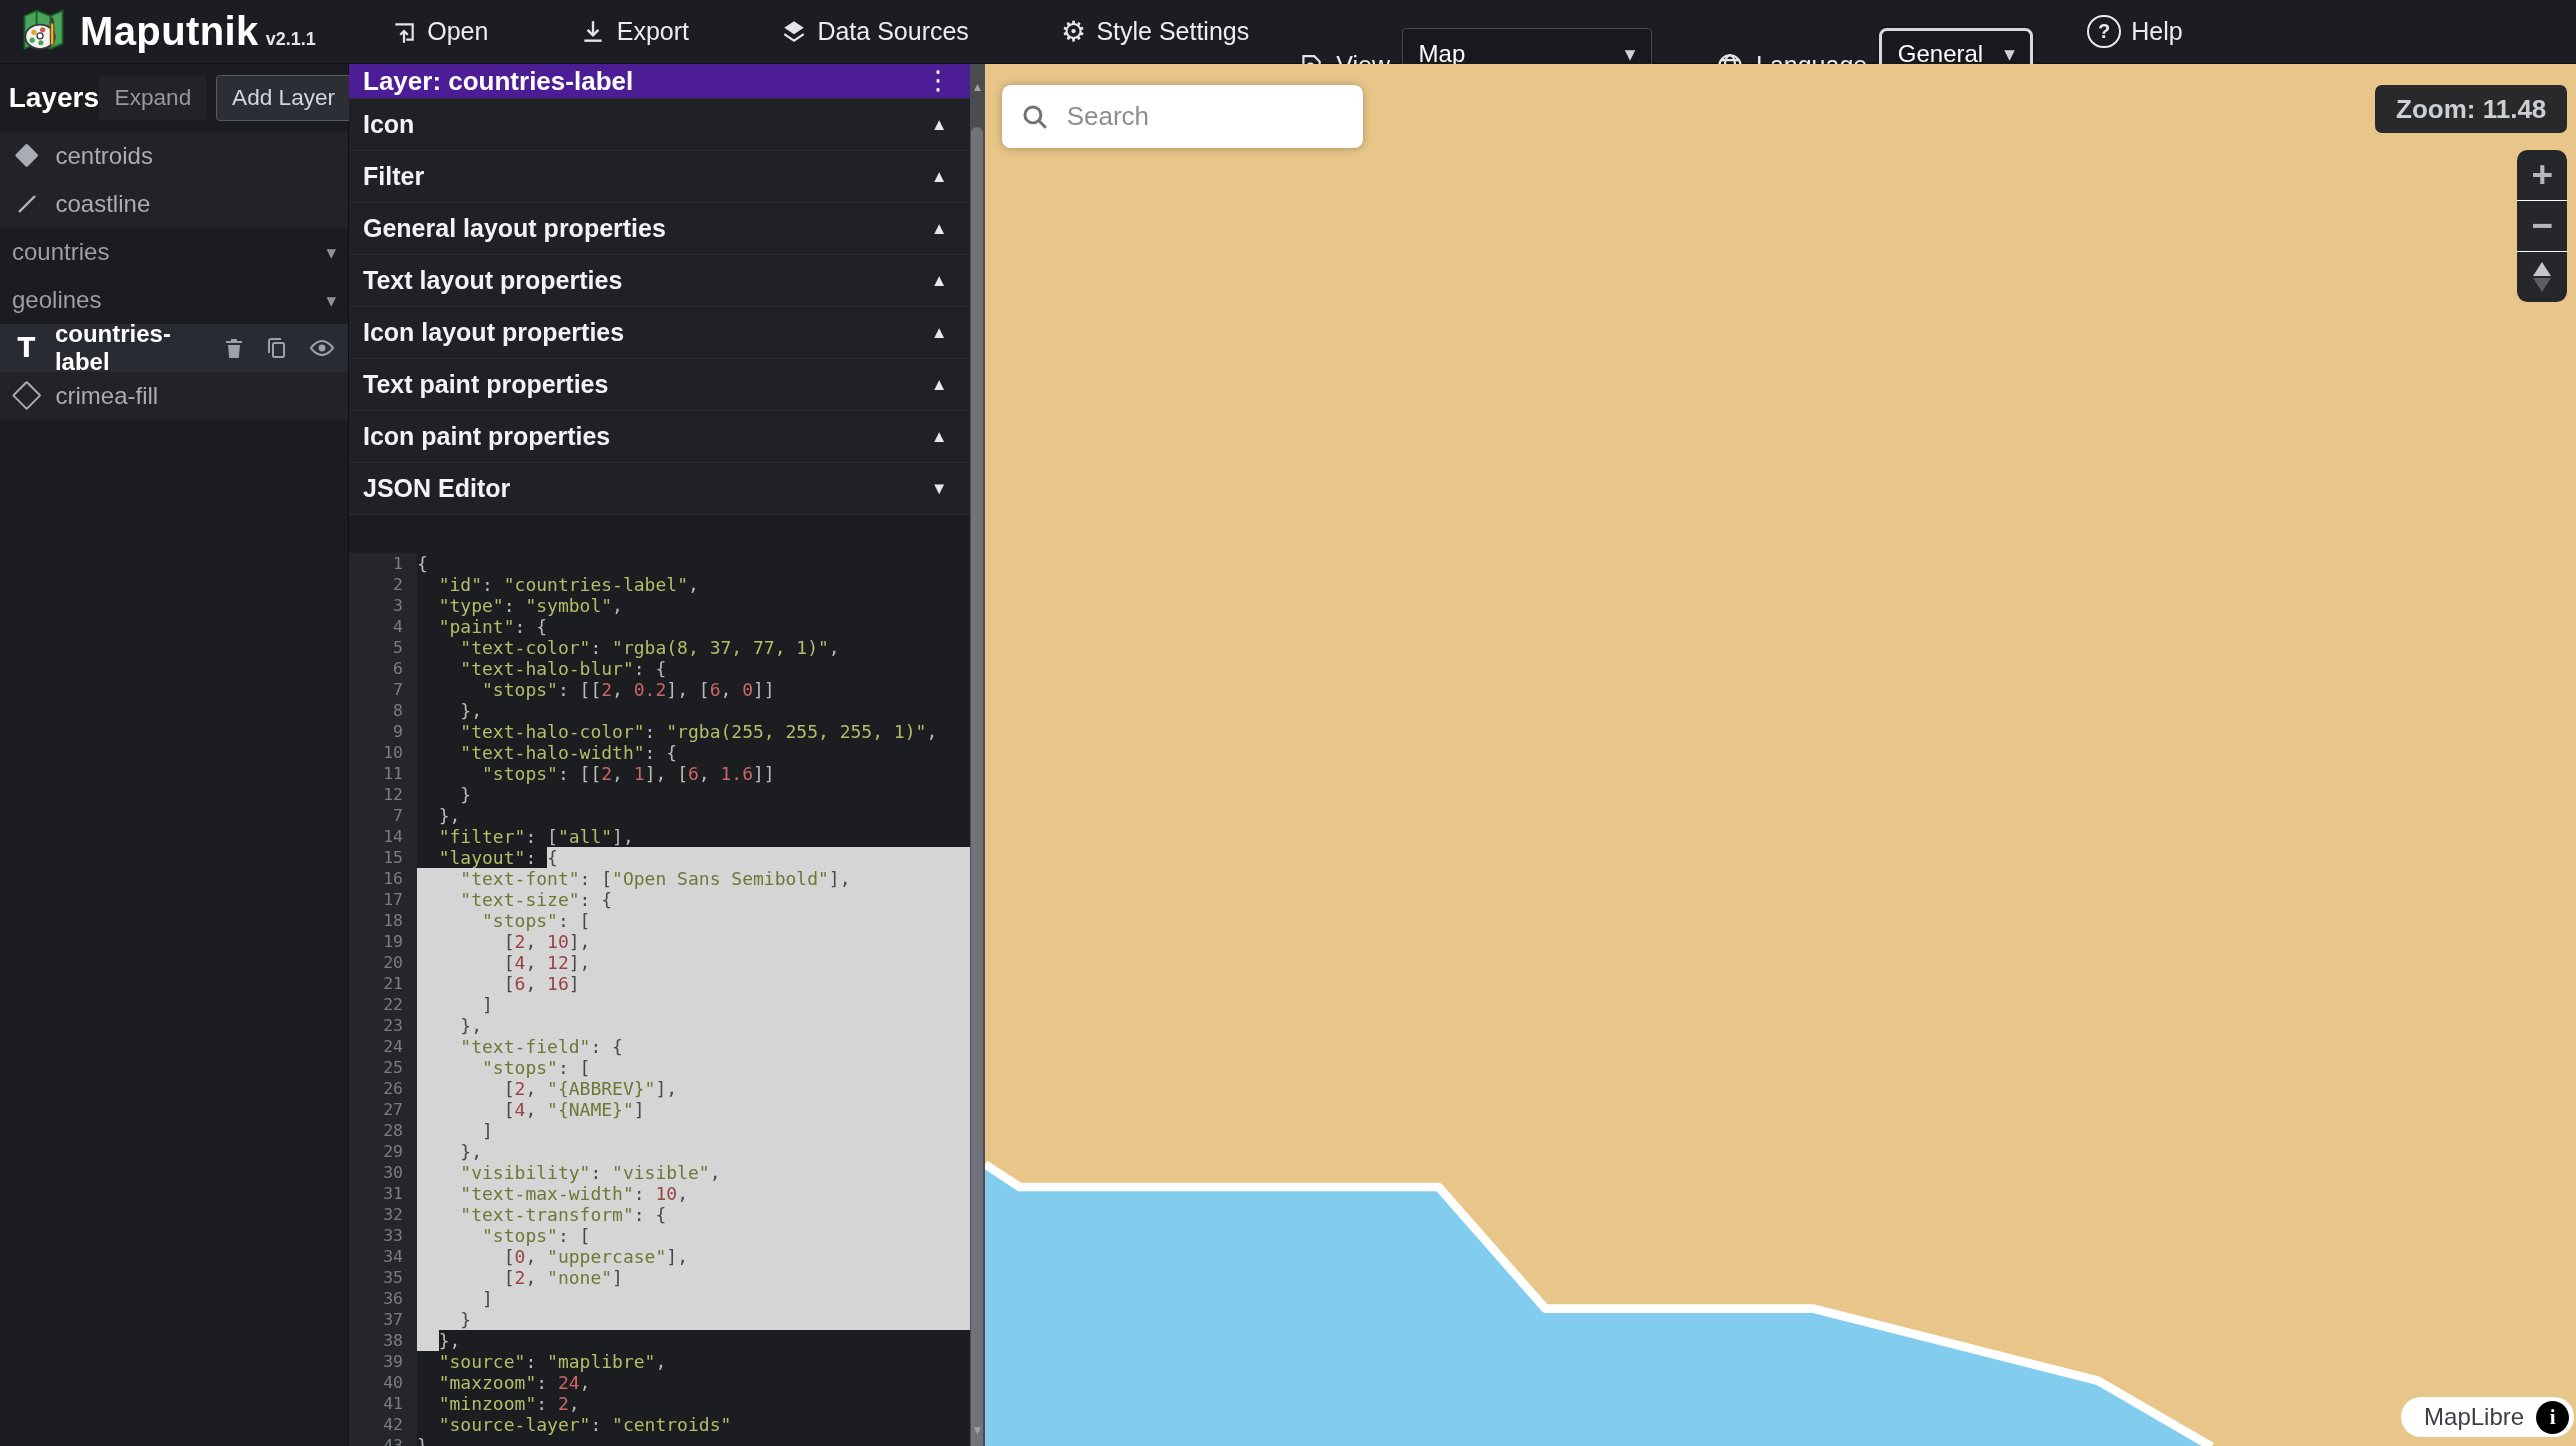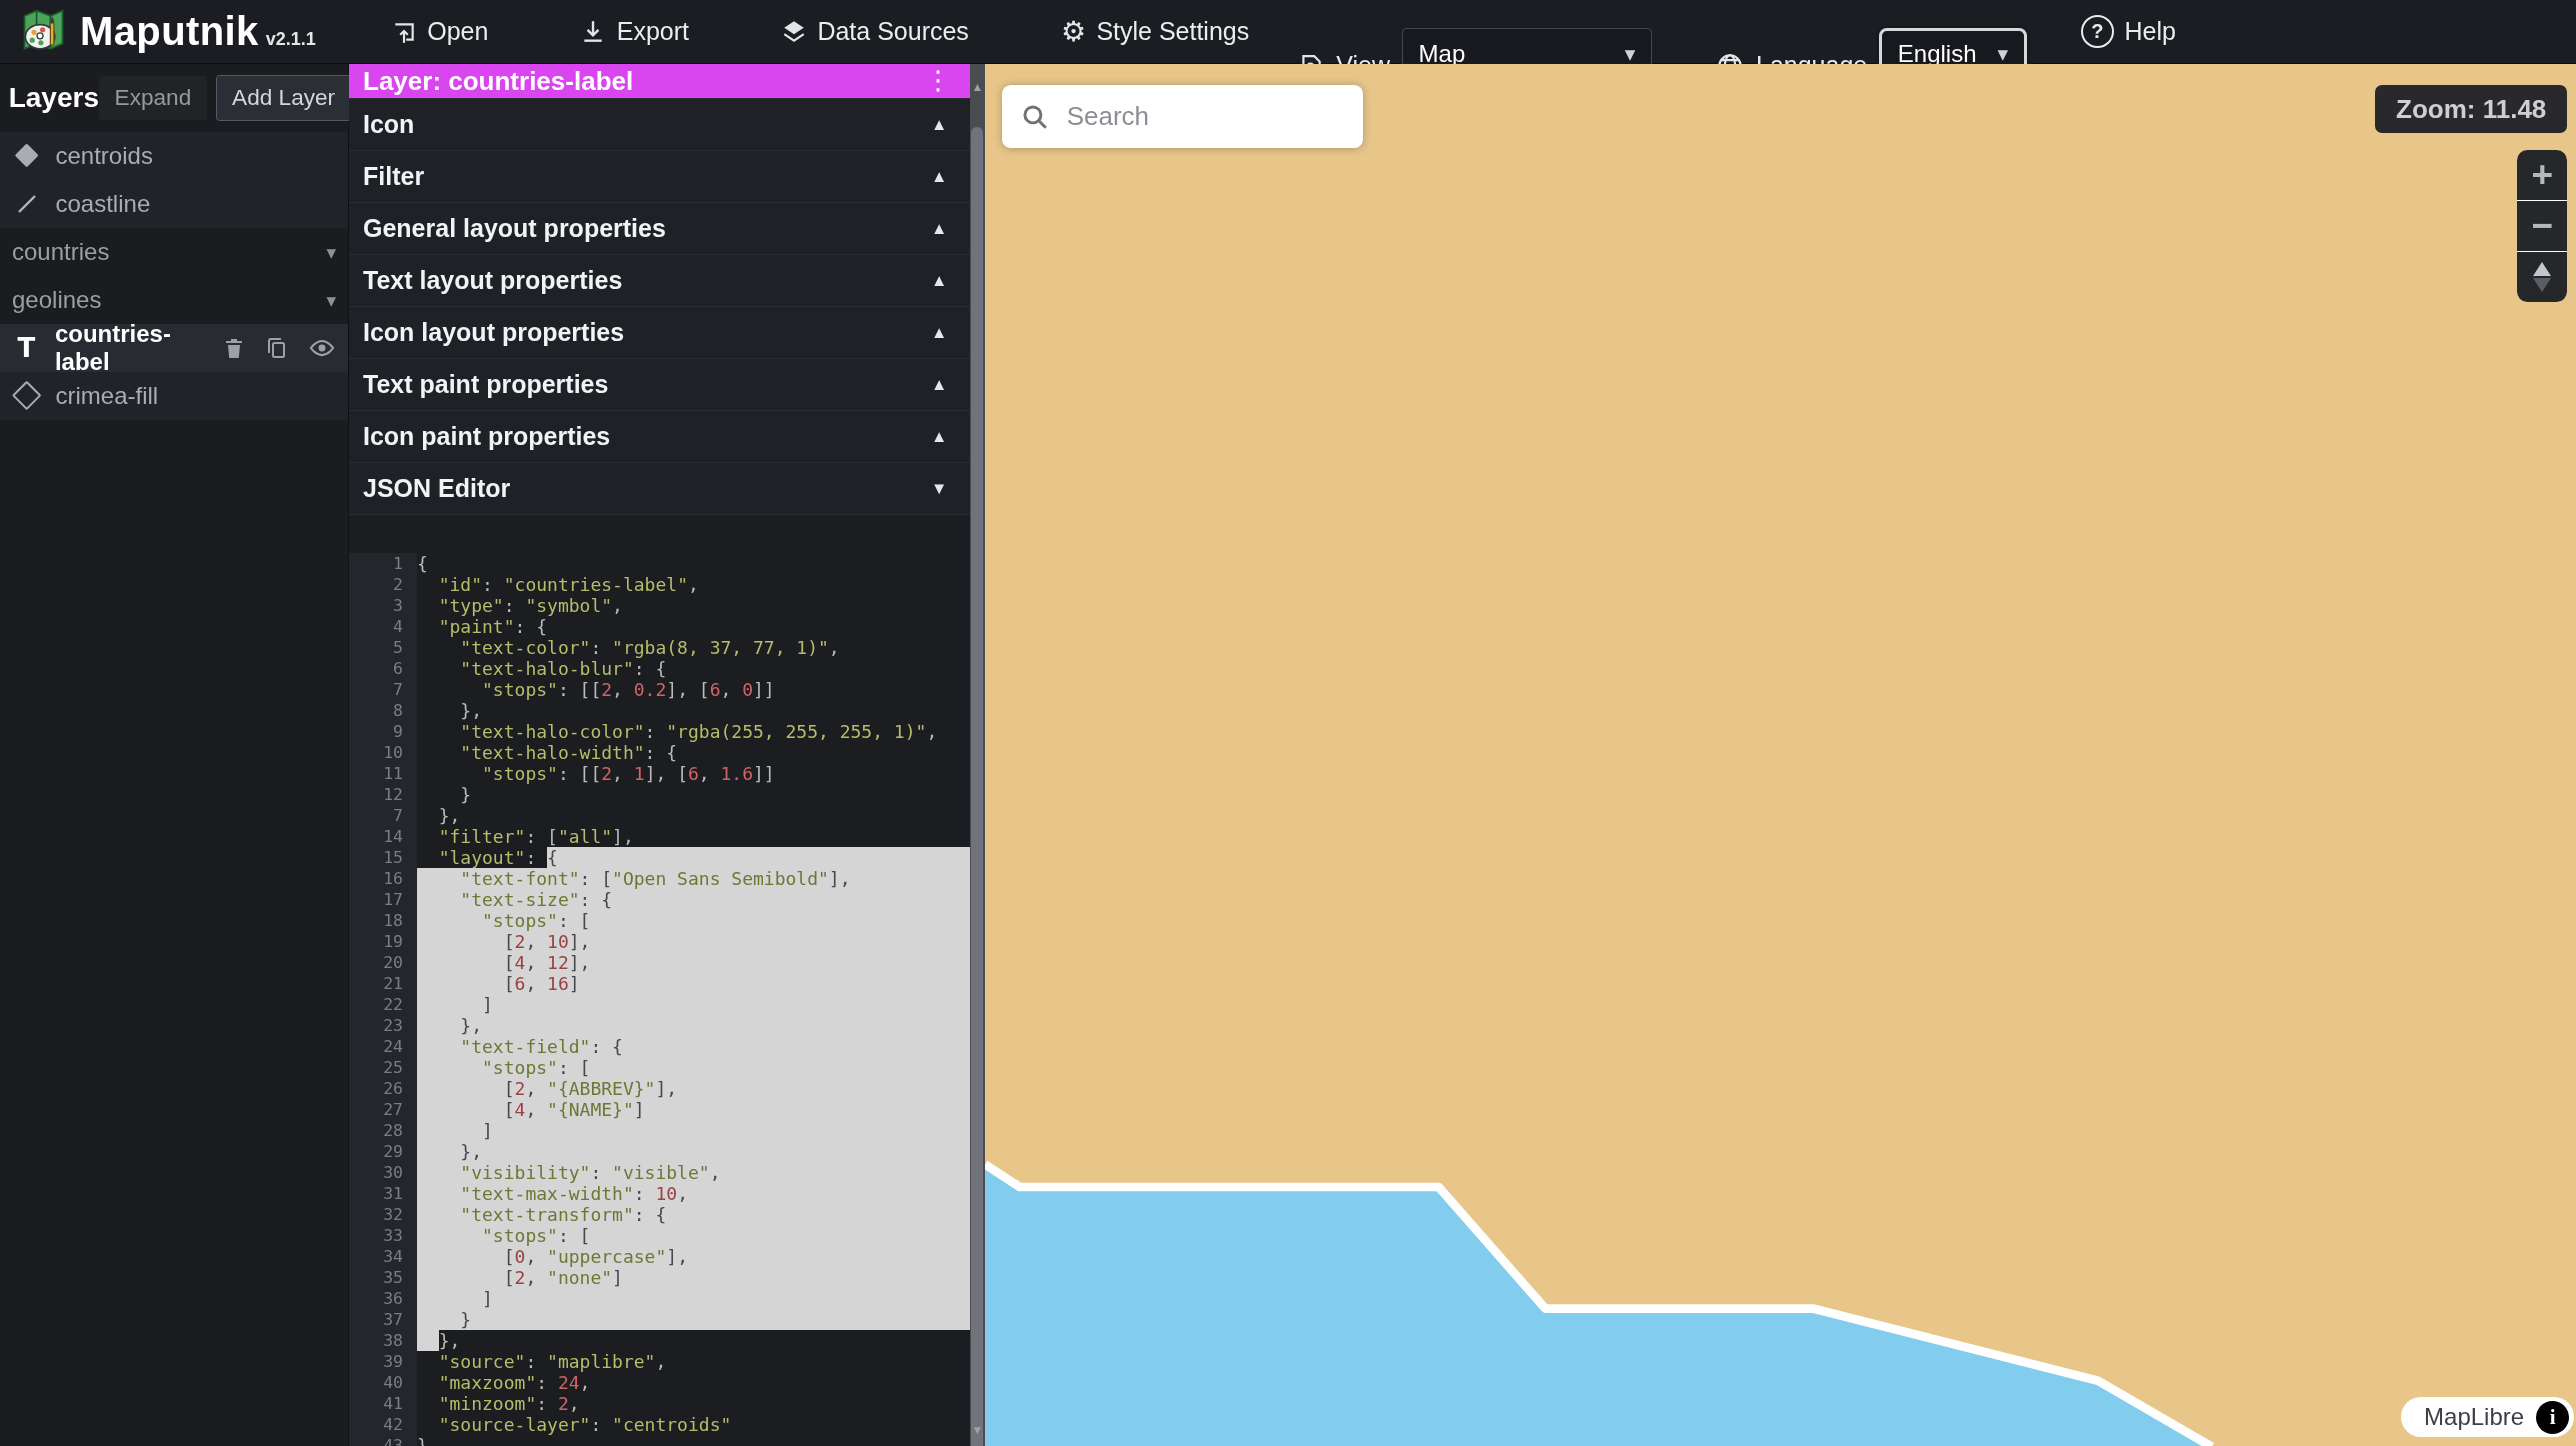--- a/index.html
+++ b/index.html
@@ -50,21 +50,21 @@
   .row .licon{width:29.5px;display:inline-flex;justify-content:center;margin-right:14px;color:#b3b6bc;line-height:0;}
   .row.selected .licon{color:#fff;}
   .t-glyph{font-size:26px;font-weight:bold;font-family:"DejaVu Sans",sans-serif;}
   .diamond{width:17.4px;height:17.4px;transform:rotate(45deg);background:#a9acb2;border-radius:1.7px;}
   .diamond.outline{background:transparent;border:2.2px solid #a9acb2;}
   .row-actions{margin-left:auto;display:flex;align-items:center;gap:19px;color:#9da0a6;}
   .row-actions .act{line-height:0;cursor:pointer;}
 
   
   .panel{width:621px;flex:none;background:#1e2026;display:flex;flex-direction:column;min-height:0;}
-  .panel-title-row{height:34px;flex:none;display:flex;align-items:center;background:#d946ef;
+  .panel-title-row{height:34px;flex:none;display:flex;align-items:center;background:#4c1d95;
                    padding:0 12px 0 14px;border-bottom:0.9px solid #2c2e34;}
   .panel-title{font-size:26px;font-weight:bold;color:#fff;margin-right:auto;white-space:nowrap;}
   .kebab{color:#fff;font-size:26px;letter-spacing:0;cursor:pointer;line-height:0.9;padding:0 7px;}
   .sections{flex:none;display:flex;flex-direction:column;}
   .section-row{height:52px;box-sizing:border-box;display:flex;align-items:center;justify-content:space-between;
                padding:0 22.6px 0 14px;border-bottom:0.9px solid #2b2d33;background:#1f2127;cursor:pointer;}
   .section-label{font-size:25px;font-weight:bold;color:#f2f3f5;}
   .section-caret{font-size:16.5px;color:#e6e7e9;}
 
   
@@ -197,21 +197,21 @@
     <div class="tb-group" style="margin-left:64px;">
       <span class="tb-icon">
         <svg width="28" height="28" viewBox="0 0 24 24" fill="none" stroke="currentColor" stroke-width="1.8">
           <circle cx="12" cy="12" r="9.2"></circle>
             <ellipse cx="12" cy="12" rx="4.4" ry="9.2"></ellipse>
           <path d="M2.8 12 H21.2 M4.2 7 H19.8 M4.2 17 H19.8"></path>
         </svg>
       </span>
       <span>Language</span>
       <div class="select small focused">
-        <span>English</span>
+        <span>General</span>
         <span class="caret">▾</span>
       </div>
     </div>
     <div class="tb-item help">
       <span class="q-icon">?</span>
       <span>Help</span>
     </div>
   </header>
 
   <div class="main">

